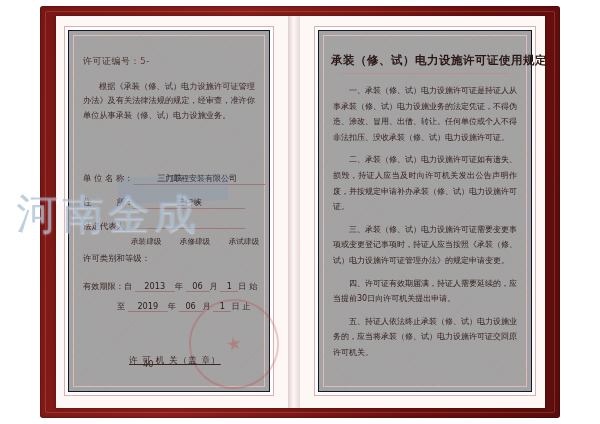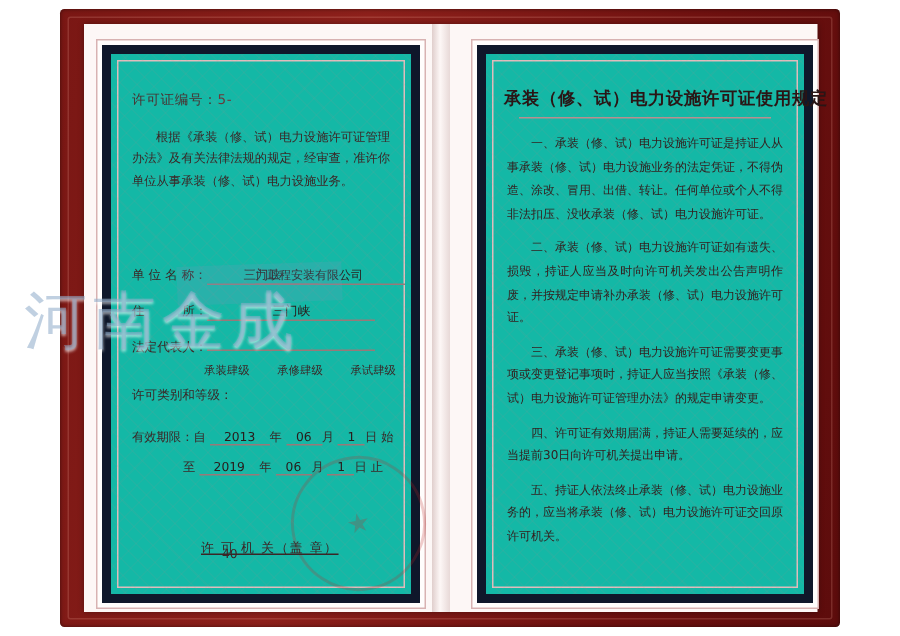--- a/index.html
+++ b/index.html
@@ -33,22 +33,22 @@
     background:#fdf7f6;
     box-shadow:0 0 4px rgba(0,0,0,.35);
   }
   .gutter{
     position:absolute;left:288px;top:16px;width:12px;height:392px;
     background:linear-gradient(90deg,rgba(120,60,55,.22),rgba(255,255,255,0) 45%,rgba(120,60,55,.16));
   }
   
   .panel{
     position:absolute;
-    background:#14b8a6;
-    border:6px solid #0f172a;
+    background:#a3a3a3;
+    border:1px solid #0f172a;
     box-shadow:0 0 0 3px #fffdfc, 0 0 0 4px #d8b2b2;
   }
   .panel:before{
     content:"";position:absolute;left:4px;top:4px;right:4px;bottom:4px;
     border:1px solid #e0bcbc;
     pointer-events:none;
   }
   .left-panel{left:68px;top:30px;width:200px;height:360px;}
   .right-panel{left:318px;top:30px;width:212px;height:360px;}
   

